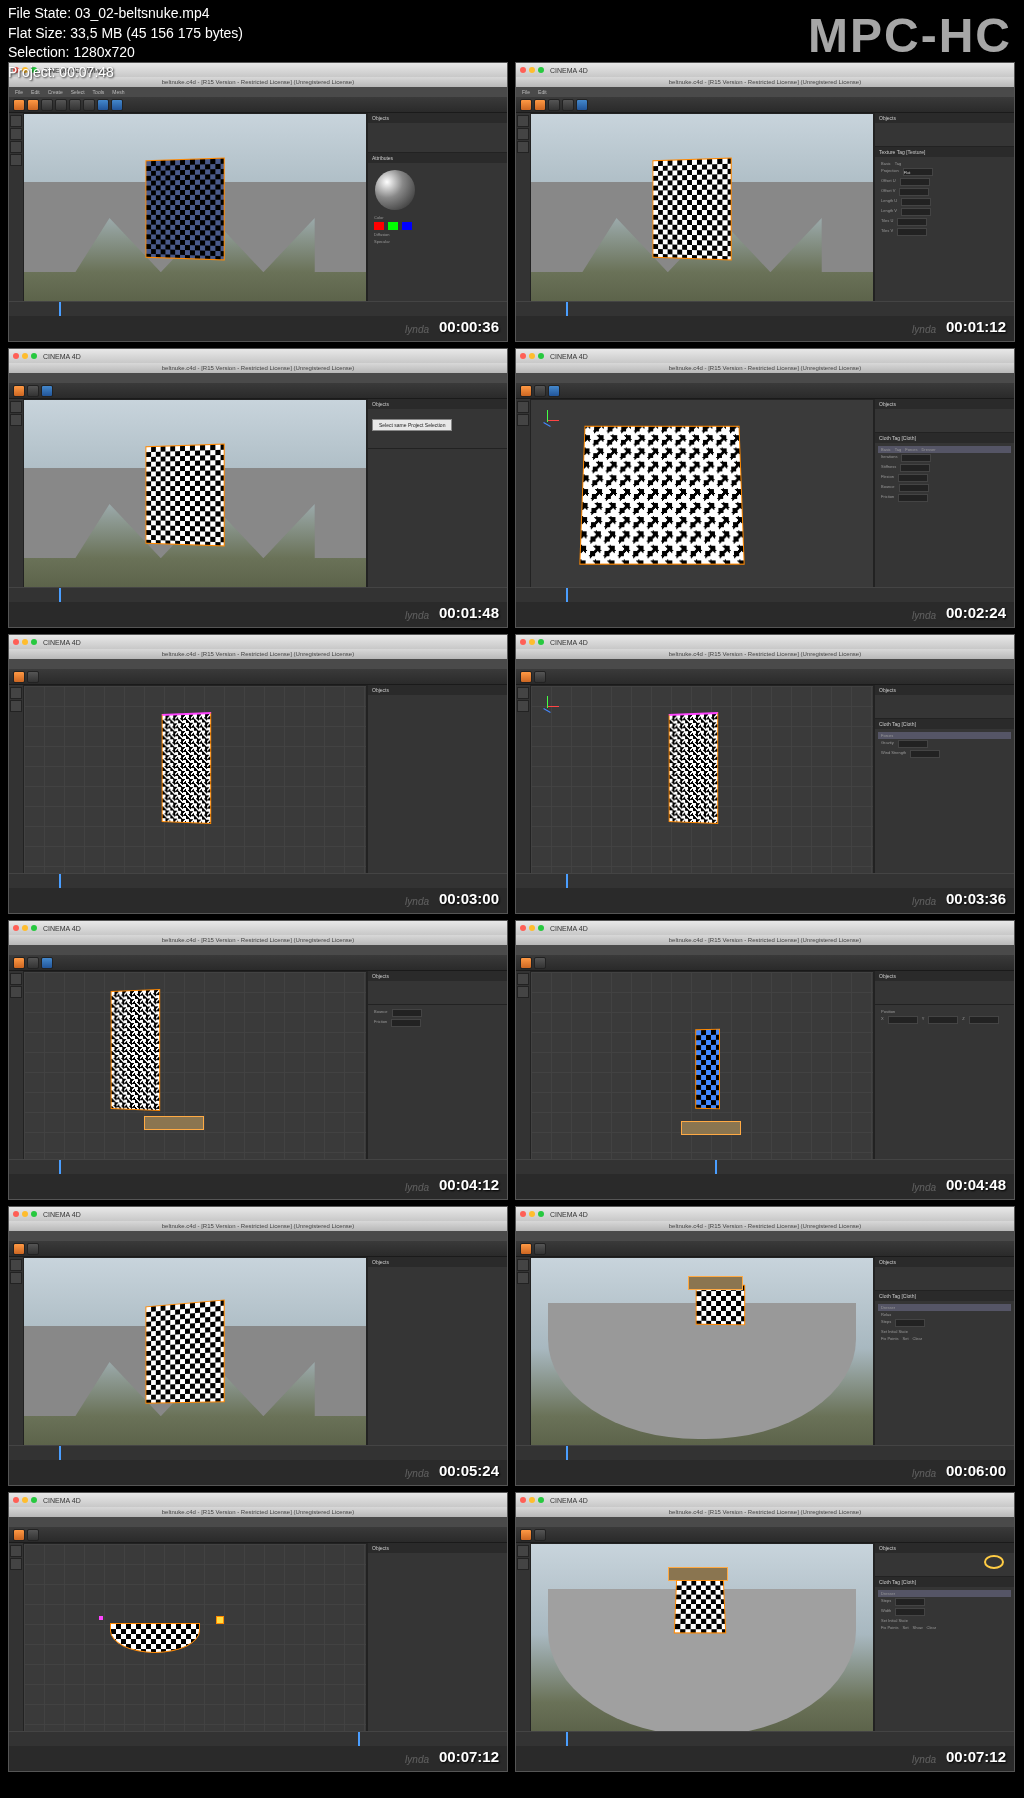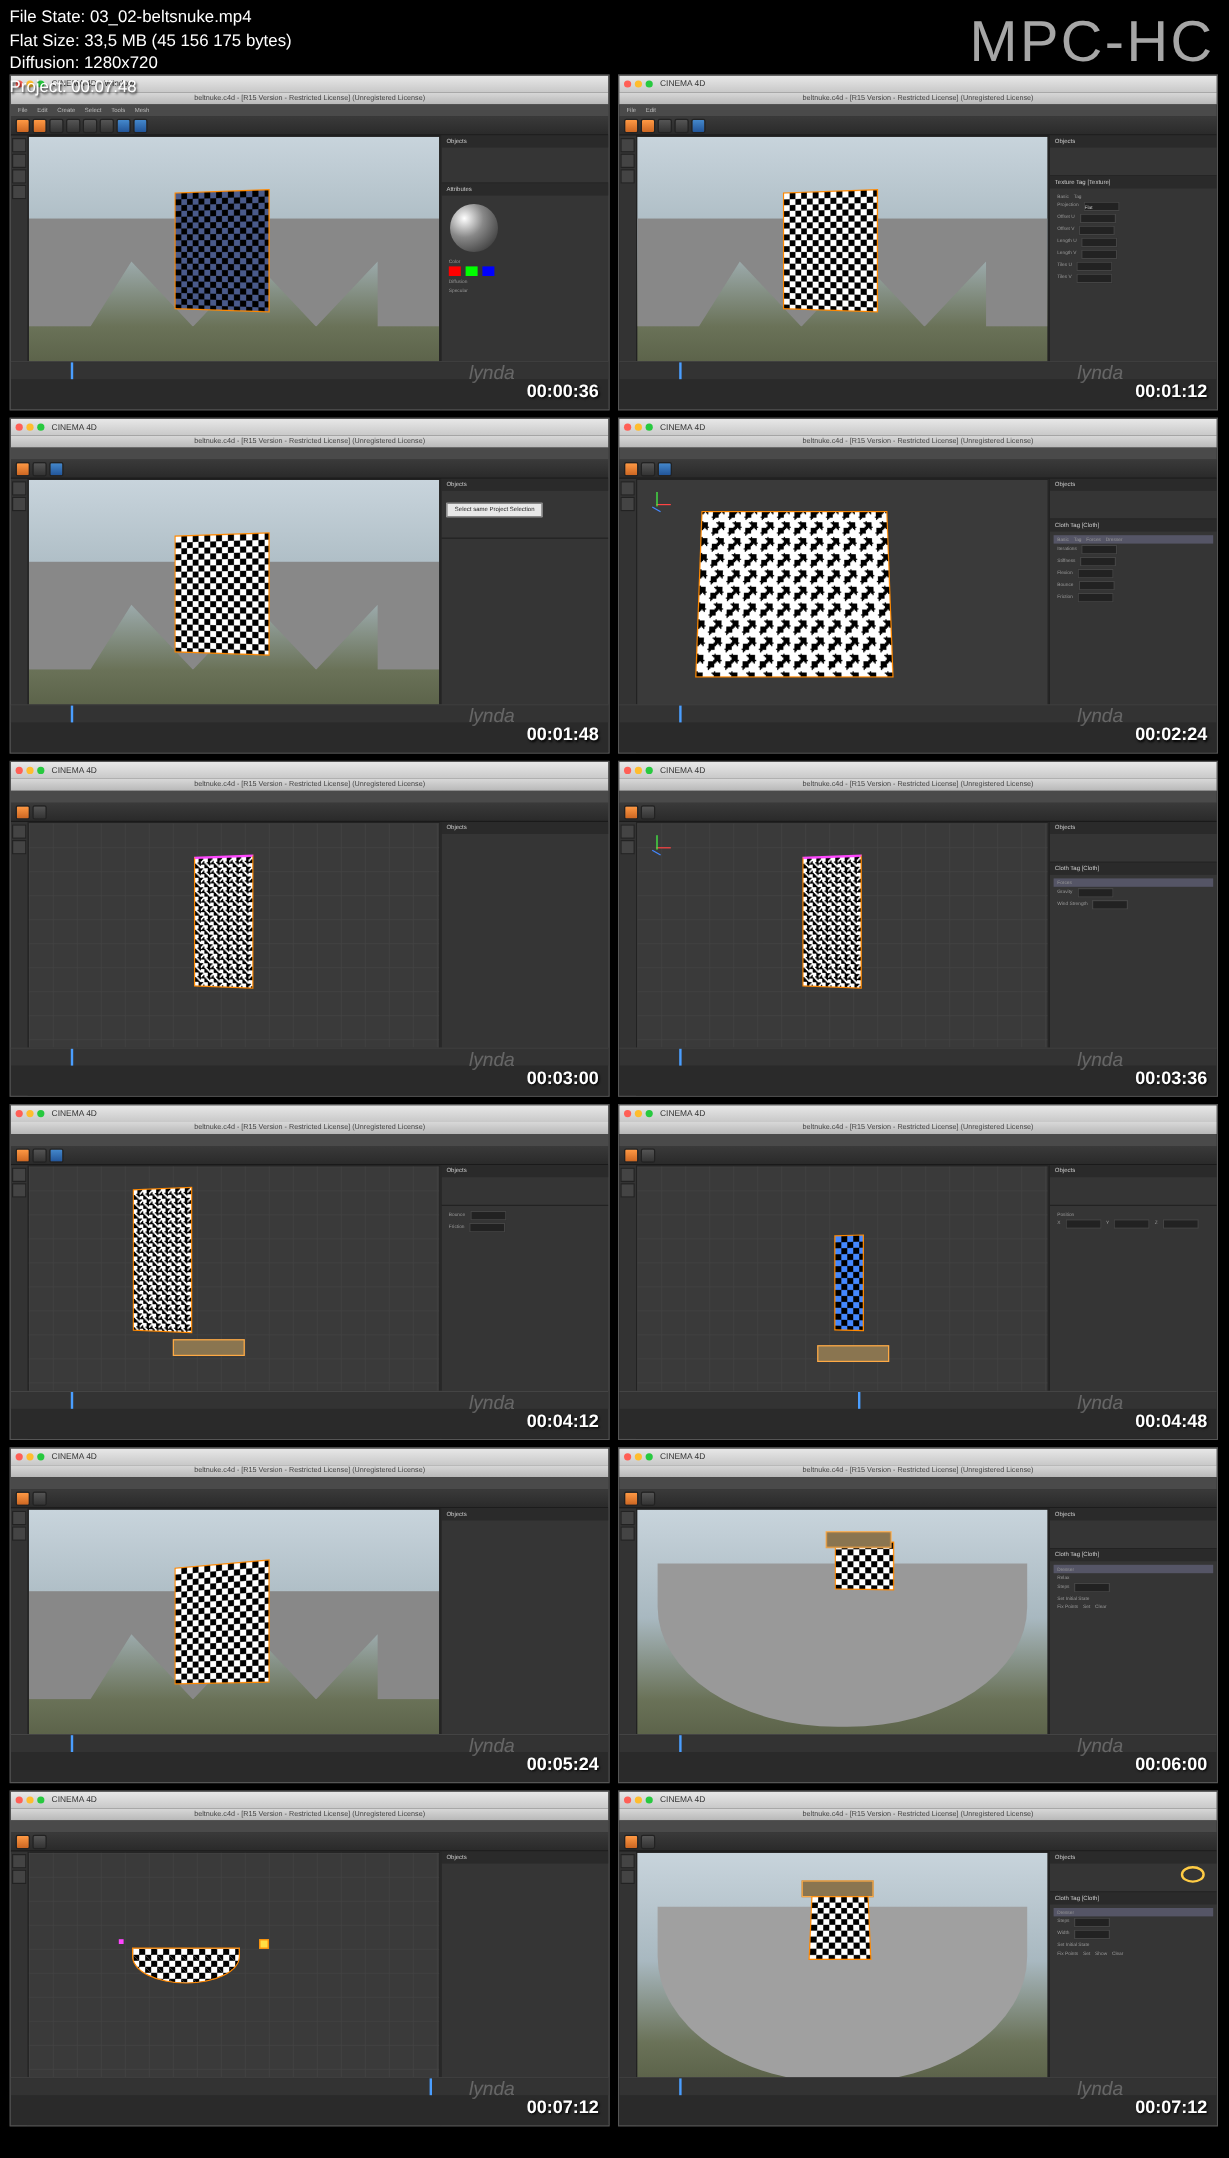--- a/index.html
+++ b/index.html
@@ -20,21 +20,21 @@
   line-height: 1.4;
   z-index: 10;
   text-shadow: 1px 1px 2px rgba(0,0,0,0.8);
 }
 .logo {
   position: absolute;
   top: 8px;
   right: 12px;
   color: rgba(255,255,255,0.65);
   font-size: 48px;
-  font-weight: normal;
+  font-weight: bold;
   letter-spacing: 2px;
   z-index: 10;
 }
 .grid {
   position: absolute;
   top: 62px;
   left: 8px;
   right: 8px;
   display: grid;
   grid-template-columns: 1fr 1fr;
@@ -239,24 +239,24 @@
   bottom: 6px;
   right: 8px;
   color: #fff;
   font-size: 15px;
   font-weight: bold;
   text-shadow: 1px 1px 2px #000;
   z-index: 5;
 }
 .watermark {
   position: absolute;
-  bottom: 20px;
+  bottom: 6px;
   right: 78px;
   color: rgba(255,255,255,0.25);
-  font-size: 16px;
+  font-size: 10px;
   font-style: italic;
   z-index: 4;
 }
 .attr-row {
   display: flex;
   gap: 4px;
   padding: 1px 3px;
   font-size: 4px;
   color: #999;
 }
@@ -280,21 +280,21 @@
 .axis-x { position: absolute; width: 12px; height: 1px; background: #ff4444; top: 10px; left: 6px; }
 .axis-y { position: absolute; width: 1px; height: 12px; background: #44ff44; top: 0; left: 6px; }
 .axis-z { position: absolute; width: 8px; height: 1px; background: #4488ff; top: 14px; left: 2px; transform: rotate(30deg); }
 </style>
 </head>
 <body>
 
 <div class="header-info">
   <div><span>File State:</span> <span>03_02-beltsnuke.mp4</span></div>
   <div><span>Flat Size:</span> <span>33,5 MB (45 156 175 bytes)</span></div>
-  <div><span>Diffusion:</span> <span>1280x720</span></div>
+  <div><span>Selection:</span> <span>1280x720</span></div>
   <div><span>Project:</span> <span>00:07:48</span></div>
 </div>
 
 <div class="logo">MPC-HC</div>
 
 <div class="grid">
 
   <div class="thumb">
     <div class="titlebar">
       <div class="traffic-lights">

